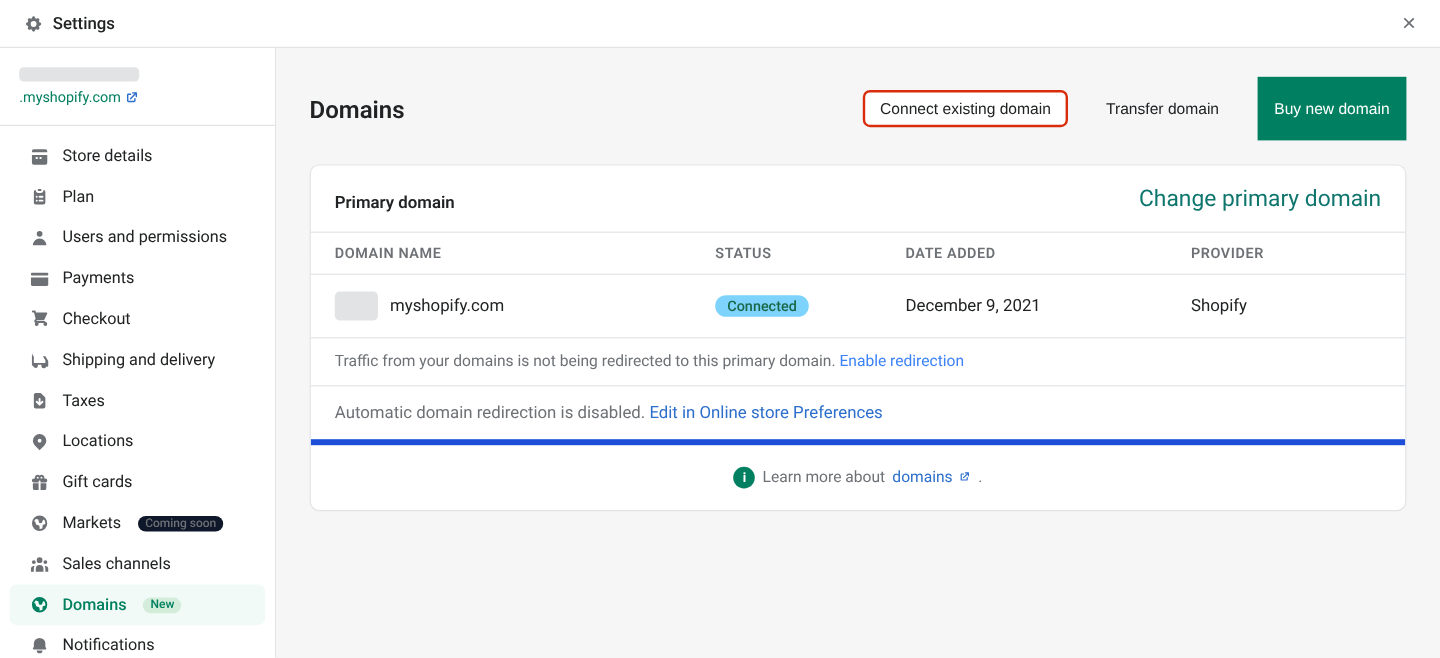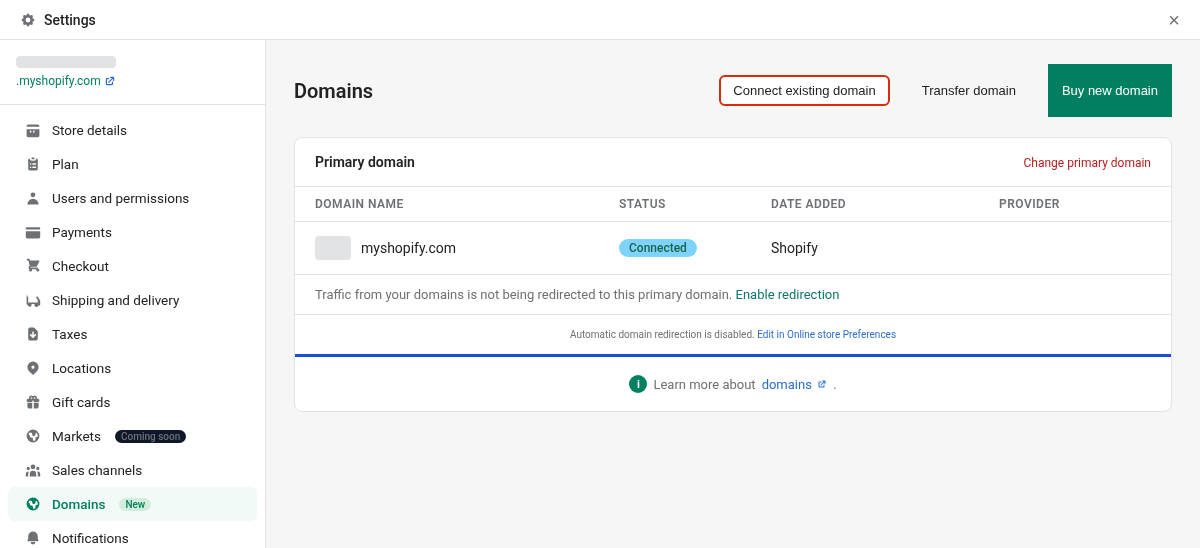--- a/index.html
+++ b/index.html
@@ -42,21 +42,21 @@
       cursor: pointer;
       color: #6d7175;
       font-size: 20px;
       line-height: 1;
     }
     .content-area {
       display: flex;
       height: calc(548px - 40px);
     }
     .sidebar {
-      width: 266px;
+      width: 230px;
       background: #fff;
       border-right: 1px solid #e1e3e5;
       overflow-y: auto;
       flex-shrink: 0;
       padding: 16px 0 0 0;
     }
     .store-info {
       padding: 0 16px 16px 16px;
       border-bottom: 1px solid #e1e3e5;
     }
@@ -186,23 +186,23 @@
       align-items: flex-end;
       justify-content: space-between;
       padding: 16px 20px;
       border-bottom: 1px solid #e1e3e5;
     }
     .card-title {
       font-size: 14px;
       font-weight: 600;
     }
     .change-link {
-      color: #b91c1c;
+      color: #0f766e;
       text-decoration: none;
-      font-size: 12px;
+      font-size: 19px;
       cursor: pointer;
     }
     .table-header {
       display: grid;
       grid-template-columns: 2fr 1fr 1.5fr 1fr;
       padding: 10px 20px;
       border-bottom: 1px solid #e1e3e5;
       color: #6d7175;
       font-size: 12px;
       font-weight: 600;
@@ -237,30 +237,30 @@
       padding: 2px 10px;
       border-radius: 12px;
     }
     .info-row {
       padding: 12px 20px;
       font-size: 13px;
       color: #6d7175;
       border-bottom: 1px solid #e1e3e5;
     }
     .enable-link {
-      color: #0f766e;
+      color: #3b82f6;
       cursor: pointer;
       text-decoration: none;
     }
     .redirect-notice {
-      text-align: center;
+      text-align: left;
       padding: 14px 20px;
-      font-size: 10px;
-      color: #6d7175;
-      border-bottom: 3px solid #1d4ed8;
+      font-size: 14px;
+      color: #6d7175;
+      border-bottom: 5px solid #1d4ed8;
     }
     .edit-link {
       color: #2c6ecb;
       cursor: pointer;
       text-decoration: none;
     }
     .learn-more {
       text-align: center;
       padding: 18px;
       font-size: 13px;
@@ -468,20 +468,21 @@
           <span>Provider</span>
         </div>
         <div class="table-row">
           <div class="domain-cell">
             <div class="domain-avatar"></div>
             <span>myshopify.com</span>
           </div>
           <div>
             <span class="status-badge">Connected</span>
           </div>
+          <span>December 9, 2021</span>
           <span>Shopify</span>
         </div>
         <div class="info-row">
           <span>Traffic from your domains is not being redirected to this primary domain.</span>
           <a class="enable-link">Enable redirection</a>
         </div>
         <div class="redirect-notice">
           <span>Automatic domain redirection is disabled.</span>
           <a class="edit-link"> <span>Edit in Online store Preferences</span></a>
         </div>

